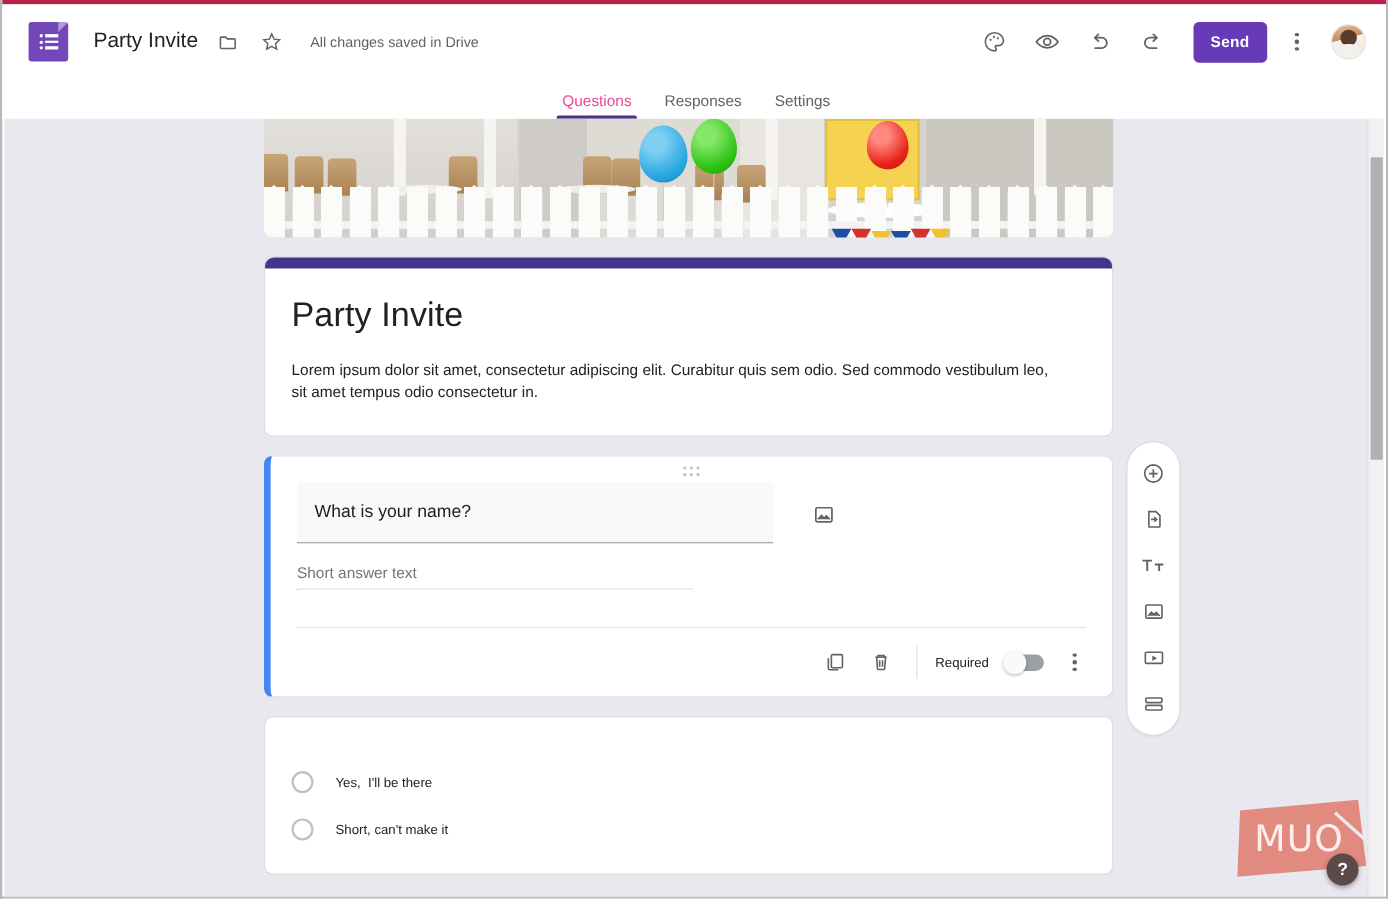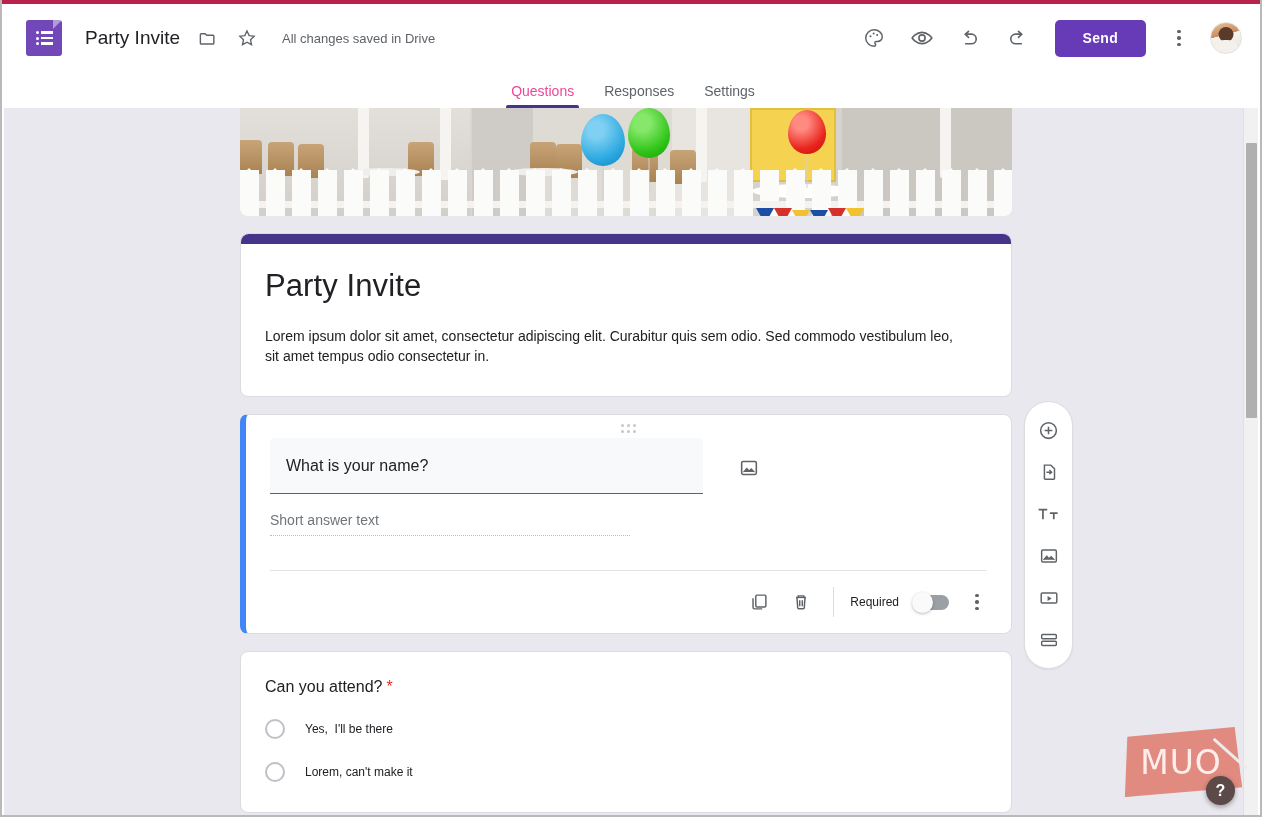--- a/index.html
+++ b/index.html
@@ -66,21 +66,21 @@
   }
   .hdr-action {
     width: 42px; height: 42px; border-radius: 50%;
     display: flex; align-items: center; justify-content: center;
     color: #5f6368; margin-right: 6px;
   }
   .send-btn {
     background: #673ab7; color: #ffffff;
     font-size: 14px; font-weight: bold; letter-spacing: .3px;
     border: none; border-radius: 5px;
-    padding: 0 28px; height: 37px; margin-left: 10px; margin-right: 12px;
+    padding: 0 16px; height: 37px; margin-left: 10px; margin-right: 6px;
     cursor: pointer; font-family: "Liberation Sans", sans-serif;
   }
   .kebab {
     width: 34px; height: 42px;
     display: flex; flex-direction: column; align-items: center; justify-content: center;
     gap: 3px; margin: 0 4px;
   }
   .kebab i { width: 3.5px; height: 3.5px; background: #5f6368; border-radius: 50%; display:block; }
   .avatar {
     width: 32px; height: 32px; border-radius: 50%; margin-left: 10px;
@@ -532,30 +532,27 @@
           </div>
           <div class="kebab-v">
             <i></i>
               <i></i>
               <i></i>
           </div>
         </div>
       </div>
 
       <div class="card radio-card">
-        <div class="rq-title">
-          <span>Can you attend?</span><span class="req-star">*</span>
-        </div>
         <div class="opt-row">
           <span class="radio-circle"></span>
           <span class="opt-label">Yes,  I'll be there</span>
         </div>
         <div class="opt-row">
           <span class="radio-circle"></span>
-          <span class="opt-label">Lorem, can't make it</span>
+          <span class="opt-label">Short, can't make it</span>
         </div>
       </div>
     </div>
 
     <div class="side-toolbar">
       <div class="st-btn">
         <svg width="23" height="23" viewBox="0 0 24 24" fill="none" stroke="currentColor" stroke-width="1.6">
           <circle cx="12" cy="12" r="8.2"></circle>
             <path d="M12 8v8M8 12h8"></path>
         </svg>

